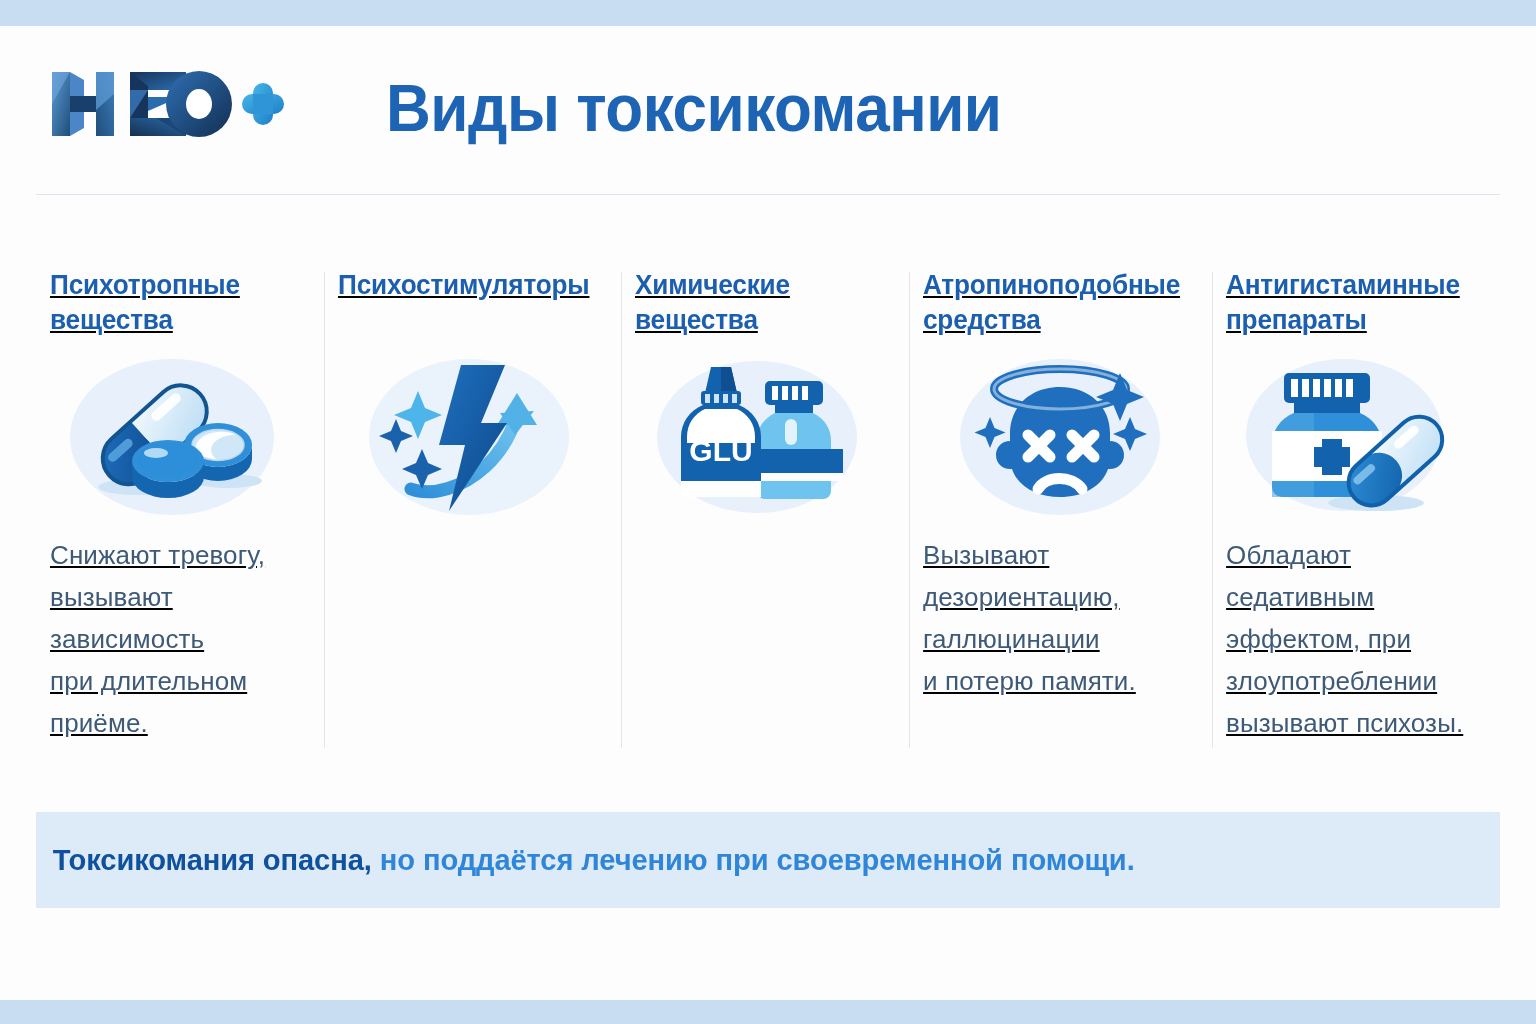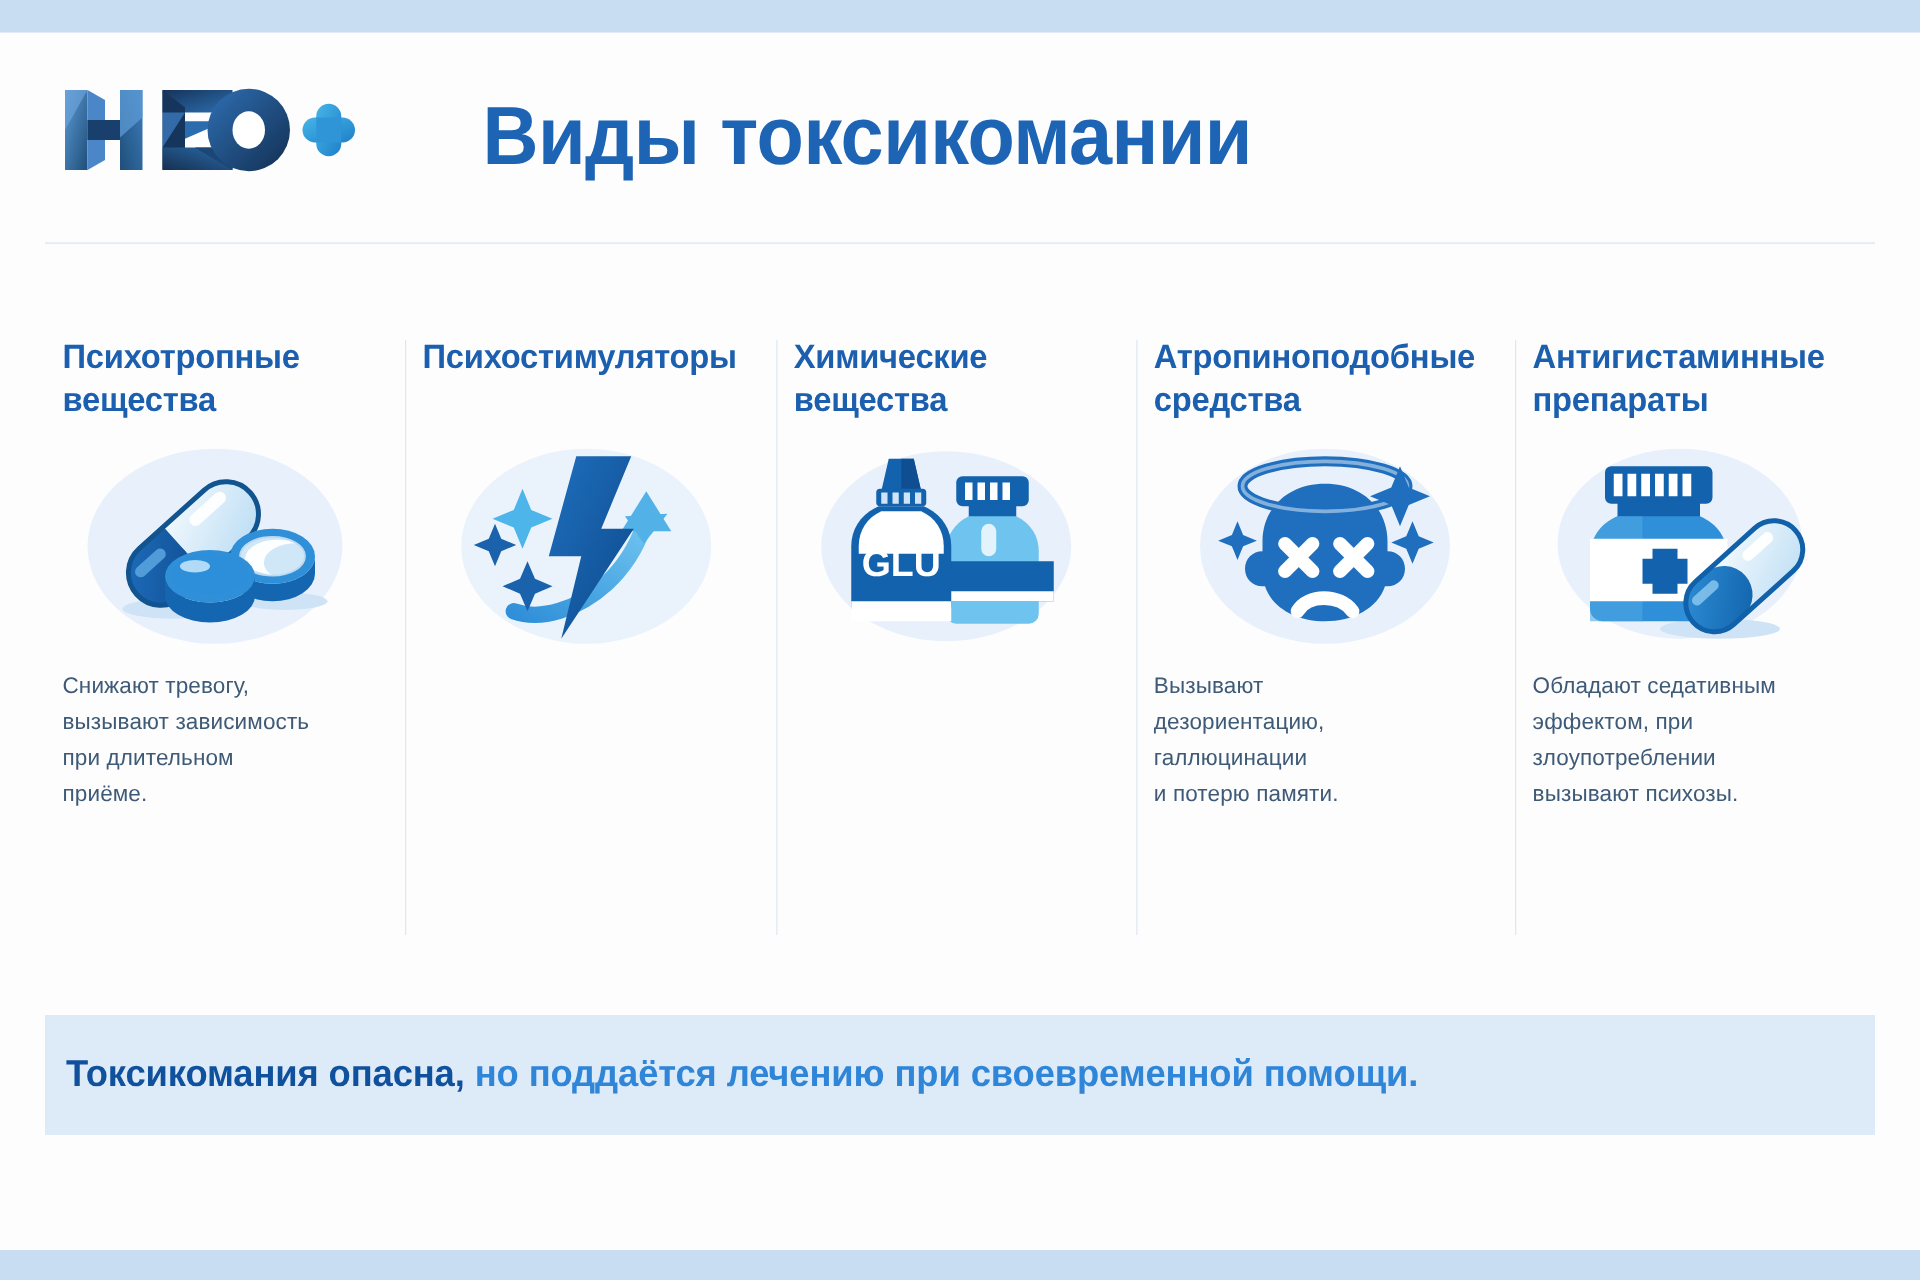--- a/index.html
+++ b/index.html
@@ -70,20 +70,21 @@
     left: 36px;
     width: 1464px;
     height: 480px;
     display: flex;
   }
   .col {
     position: relative;
     flex: 1 1 0;
     padding: 0 24px 0 14px;
     box-sizing: border-box;
+    text-decoration: underline;
   }
   .col + .col::before {
     content: "";
     position: absolute;
     left: 0;
     top: 4px;
     bottom: 0;
     width: 1px;
     background: #dfe8f1;
   }
@@ -102,21 +103,21 @@
     position: relative;
     height: 190px;
     display: flex;
     align-items: center;
     justify-content: flex-end;
     padding-left: 2px;
   }
   .col-icon svg { display: block; }
   .col-body {
     font-family: "Liberation Sans Narrow", "Liberation Sans", sans-serif;
-    font-size: 18px;
+    font-size: 26px;
     line-height: 1.62;
     color: #3e5a77;
     letter-spacing: 0.1px;
     white-space: pre-line;
   }
 
   
   .footer-banner {
     position: absolute;
     left: 36px;

